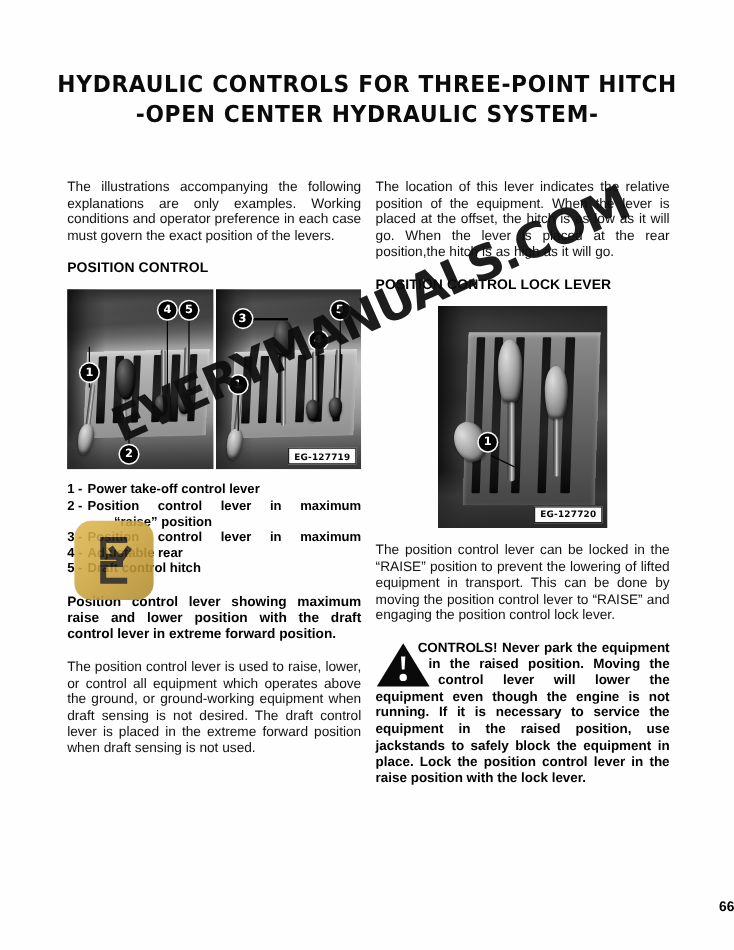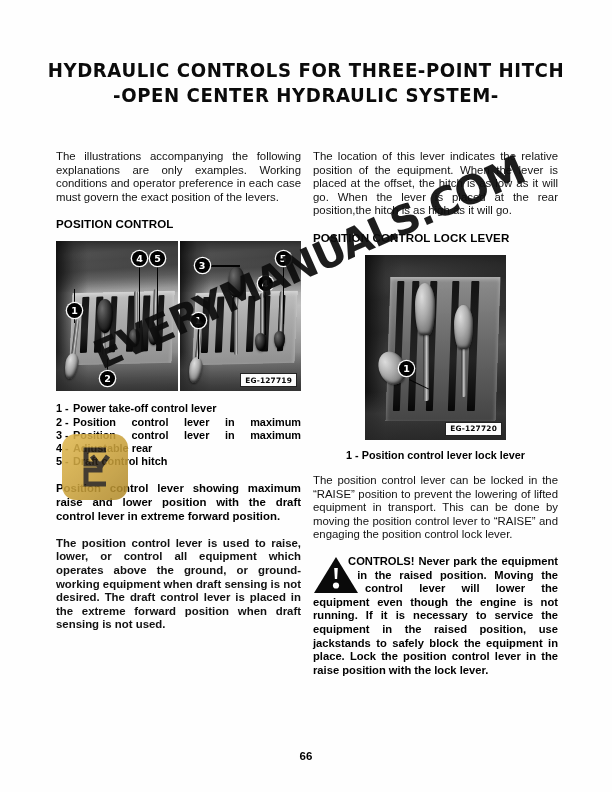--- a/index.html
+++ b/index.html
@@ -52,21 +52,21 @@
   .col-right { left: 313px; }
 
   p.body {
     margin: 0 0 13px 0;
     font-size: 11.4px;
     line-height: 13.6px;
     text-align: justify;
     font-family: "Liberation Sans", sans-serif;
     color: #111;
   }
-  p.body.last { margin-bottom: 10px; font-weight: bold; }
+  p.body.last { margin-bottom: 10px; }
 
   h2.section {
     margin: 3px 0 10px 0;
     font-size: 11.6px;
     font-weight: 700;
     letter-spacing: 0.1px;
     line-height: 14px;
     font-family: "Liberation Sans", sans-serif;
   }
 
@@ -276,21 +276,21 @@
     height: 38px;
     margin: 1px 6px 0 0;
     shape-outside: polygon(50% 0, 100% 100%, 0 100%);
   }
 
   
   .page-number {
     position: absolute;
     left: 0; right: 0;
     top: 750px;
-    text-align: center;
+    text-align: right;
     font-family: "Liberation Sans", sans-serif;
     font-weight: 700;
     font-size: 11.5px;
   }
 
   
   .watermark {
     position: absolute;
     left: 96px;
     top: 334px;
@@ -410,20 +410,21 @@
 
       <div class="legend">
         <div class="legend-item">
           <span class="legend-num">1 -</span>
           <span class="legend-text"><span class="l1">Power take-off control lever</span></span>
         </div>
         <div class="legend-item">
           <span class="legend-num">2 -</span>
           <span class="legend-text">
             <span class="l1 just">Position control lever in maximum</span>
+            <span class="l2">“raise” position</span>
           </span>
         </div>
         <div class="legend-item">
           <span class="legend-num">3 -</span>
           <span class="legend-text">
             <span class="l1 just">Position control lever in maximum</span>
           </span>
         </div>
         <div class="legend-item">
           <span class="legend-num">4 -</span>
@@ -466,21 +467,20 @@
         <div class="lever" style="left:96px;top:62px;height:80px;width:5px;"></div>
         <div class="knob pale" style="left:89px;top:50px;width:19px;height:44px;border-radius:48% 48% 32% 32% / 44% 44% 56% 56%;"></div>
         <div class="knob pale" style="left:14px;top:96px;width:26px;height:34px;border-radius:50%;transform:rotate(-22deg)"></div>
 
         <div class="leader" style="left:44px;top:124px;width:22px;transform:rotate(26deg)"></div>
         <div class="callout" style="left:34px;top:106px;">1</div>
 
         <div class="photo-code">EG-127720</div>
       </div>
 
-      <div class="fig-caption">1 - Position control lever lock lever</div>
     </div>
 
     <p class="body" style="margin-top:13px">The position control lever can be locked in the “RAISE” position to prevent the lowering of lifted equipment in transport. This can be done by moving the position control lever to “RAISE” and engaging the position control lock lever.</p>
 
     <div class="caution">
       <svg class="tri" viewBox="0 0 46 38">
         <polygon points="23,1 45,37 1,37" fill="#0a0a0a"></polygon>
         <path d="M21.2 12 h3.6 l-0.7 11 h-2.2 z" fill="#ffffff"></path>
         <circle cx="23" cy="29.5" r="3.1" fill="#ffffff"></circle>
       </svg>

